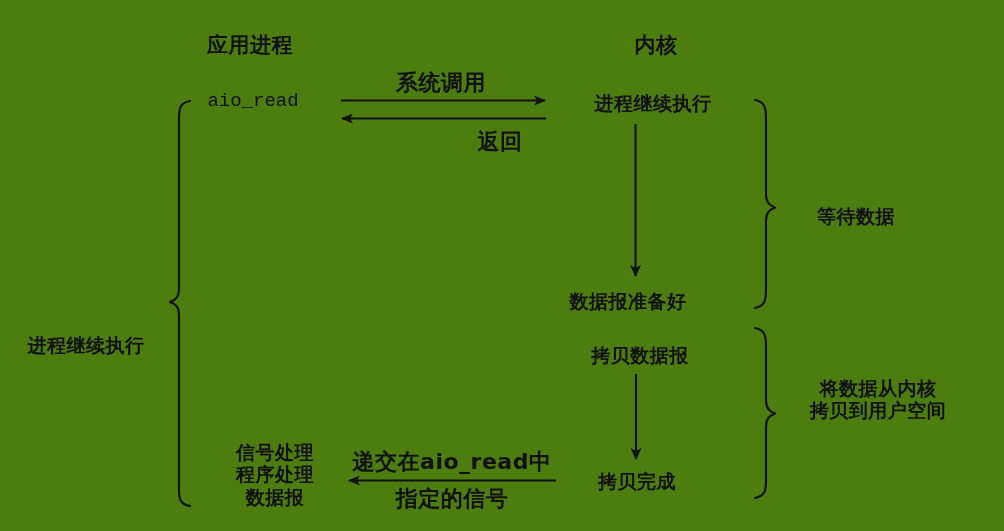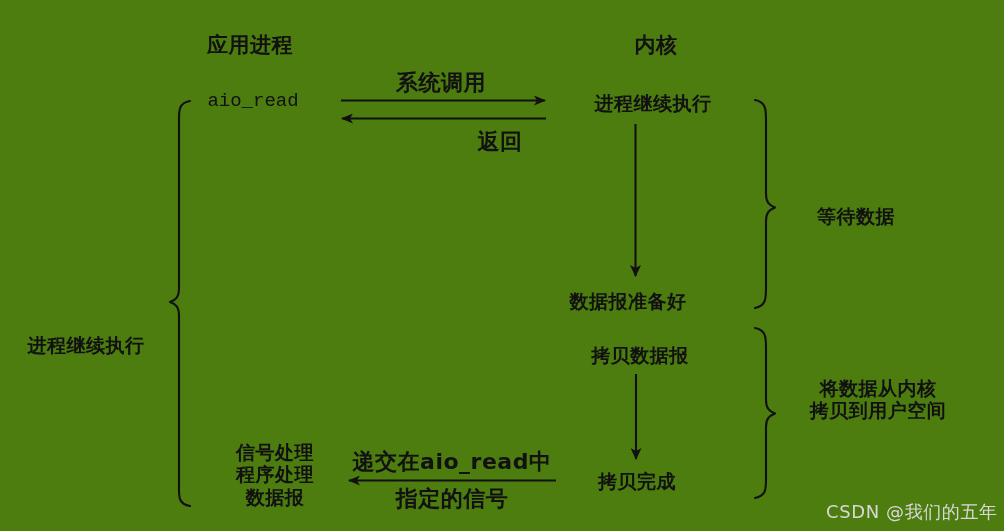--- a/index.html
+++ b/index.html
@@ -163,15 +163,14 @@
 
   <div class="txt cjk-bold arrow-label center" style="left:452px; top:499px;">指定的信号</div>
 
   <div class="txt cjk-bold brace-label center" style="left:86px; top:302px;margin-top:43px;">进程继续执行</div>
 
   <div class="txt cjk-bold brace-label center" style="left:856px; top:216px;">等待数据</div>
 
   <div class="txt cjk-bold brace-label center" style="left:878px; top:399px;">将数据从内核
 拷贝到用户空间</div>
 
-  <div class="watermark" style="left:826px; top:500px;">CSDN @我们的五年</div>
 
 </div>
 
 </body></html>

